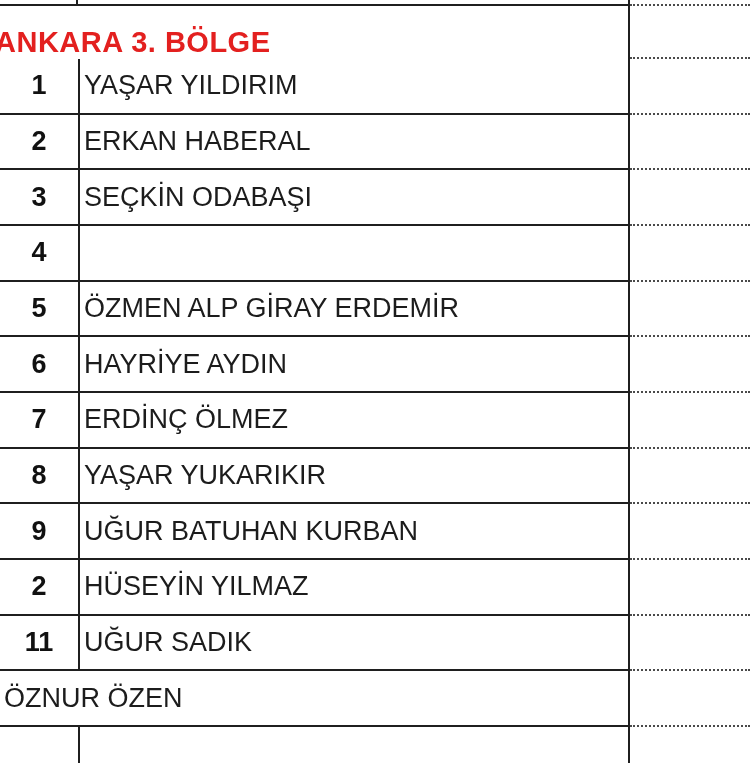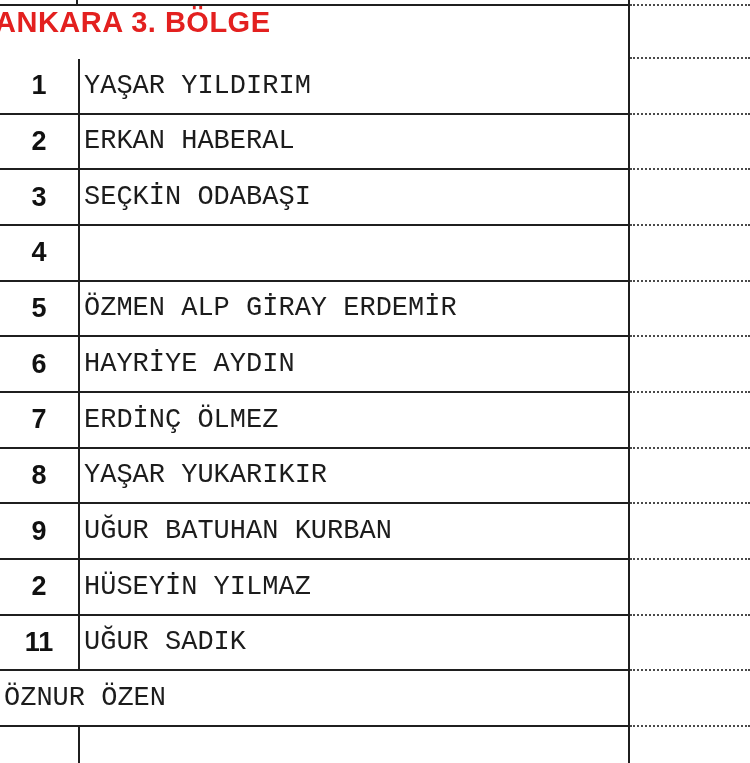--- a/index.html
+++ b/index.html
@@ -30,21 +30,21 @@
   .row {
     display: flex;
     align-items: center;
     height: 55.67px;
     border-bottom: 2px solid #1f1f1f;
     box-sizing: border-box;
   }
   .header-row {
     height: 53px;
     display: flex;
-    align-items: flex-start;
+    align-items: flex-end;
   }
   .header-text {
     font-weight: bold;
     font-size: 29px;
     margin-left: -5px;
     white-space: nowrap;
     letter-spacing: 0.5px;
   }
   .cell { height: 100%; display: flex; align-items: center; box-sizing: border-box; }
   .cell.num {
@@ -55,21 +55,20 @@
     font-size: 27px;
     color: #111111;
   }
   .cell.name {
     flex: 1;
     padding-left: 4px;
     font-size: 27px;
     color: #1c1c1c;
     white-space: nowrap;
     overflow: hidden;
-    font-family: Liberation Mono, monospace;
   }
   .row.empty-row {
     height: 36px;
     border-bottom: none;
   }
   
   .vline {
     position: absolute;
     left: 628px; top: 0;
     width: 2px; height: 763px;

